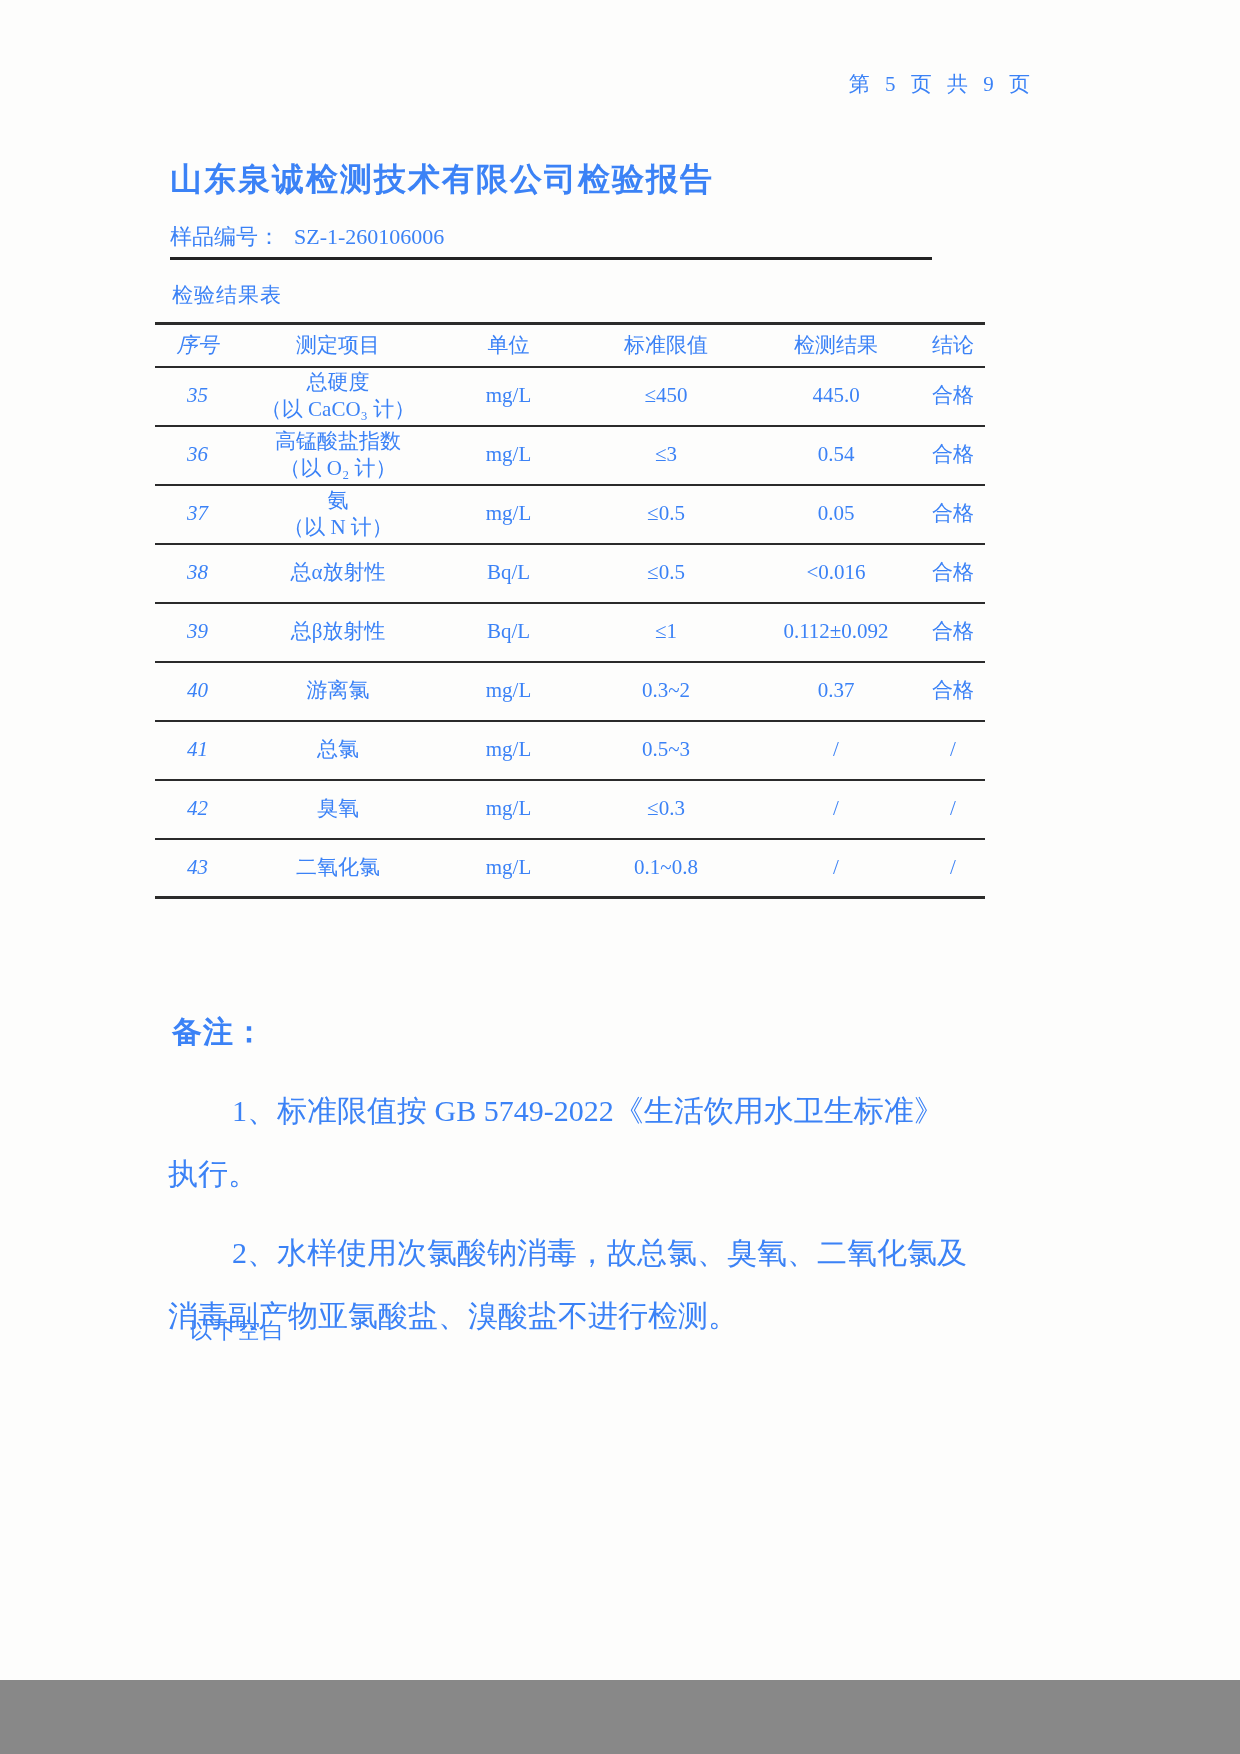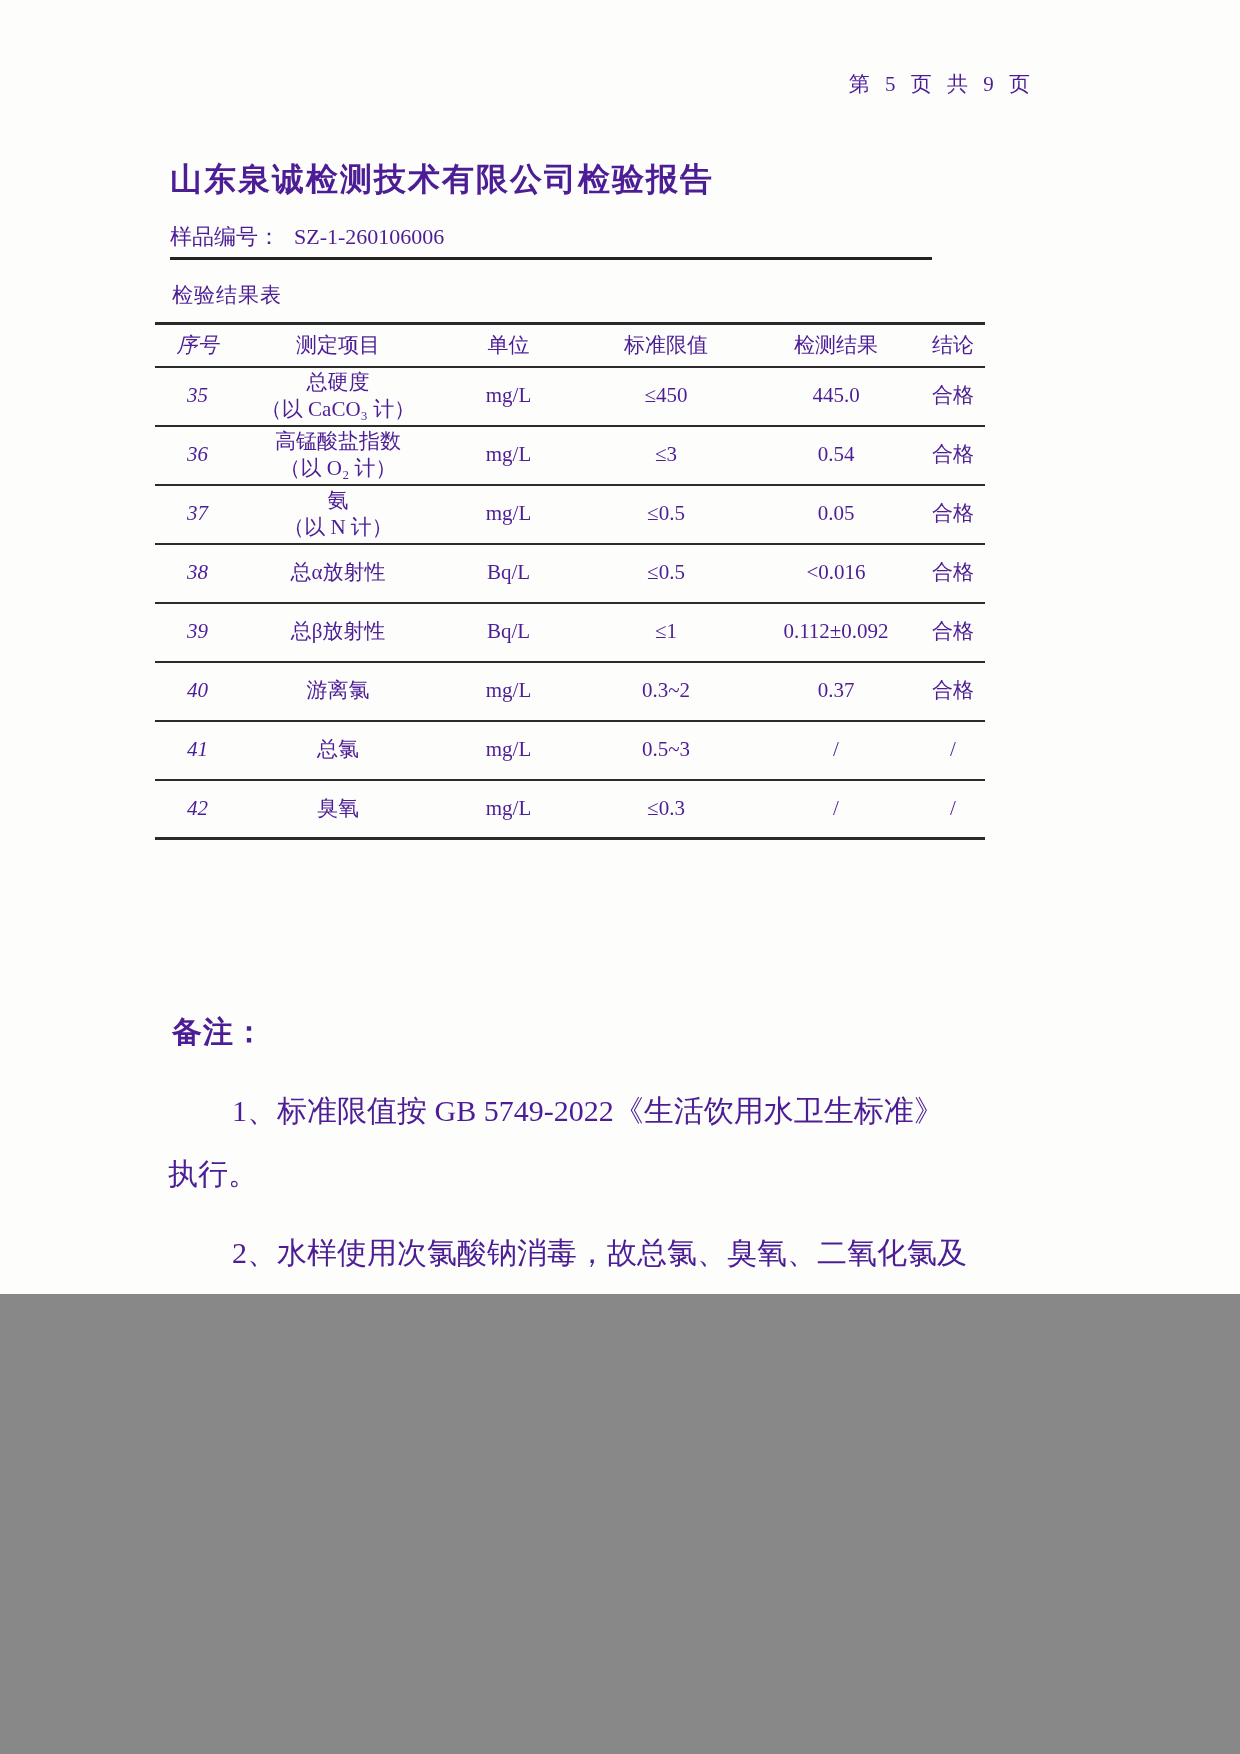--- a/index.html
+++ b/index.html
@@ -1,24 +1,24 @@
 <!DOCTYPE html>
 <html><head>
 <meta charset="utf-8">
 <style>
   * { box-sizing: border-box; }
   html, body { margin: 0; padding: 0; background: #888; }
   .page {
     position: relative;
     width: 1240px;
-    height: 1294px;
+    height: 1680px;
     margin: 0 auto;
     background: #fdfdfc;
     font-family: "Liberation Serif", "DejaVu Serif", serif;
-    color: #4c1d95;
+    color: #3b82f6;
     overflow: hidden;
   }
   .page-number {
     position: absolute;
     top: 70px;
     right: 205px;
     font-size: 21px;
     letter-spacing: 5px;
     white-space: nowrap;
   }
@@ -206,20 +206,30 @@
         <tr>
           <td class="col0">42</td>
           <td class="col1">
             <div>臭氧</div>
           </td>
           <td class="col2">mg/L</td>
           <td class="col3">≤0.3</td>
           <td class="col4">/</td>
           <td class="col5">/</td>
         </tr>
+        <tr>
+          <td class="col0">43</td>
+          <td class="col1">
+            <div>二氧化氯</div>
+          </td>
+          <td class="col2">mg/L</td>
+          <td class="col3">0.1~0.8</td>
+          <td class="col4">/</td>
+          <td class="col5">/</td>
+        </tr>
       </tbody>
   </table>
 
   <div class="notes">
     <p class="notes-label">备注：</p>
     <div>
         <p class="note-item">1、标准限值按 GB 5749-2022《生活饮用水卫生标准》执行。</p>
         <p class="note-item">2、水样使用次氯酸钠消毒，故总氯、臭氧、二氧化氯及消毒副产物亚氯酸盐、溴酸盐不进行检测。</p>
       </div>
   </div>

